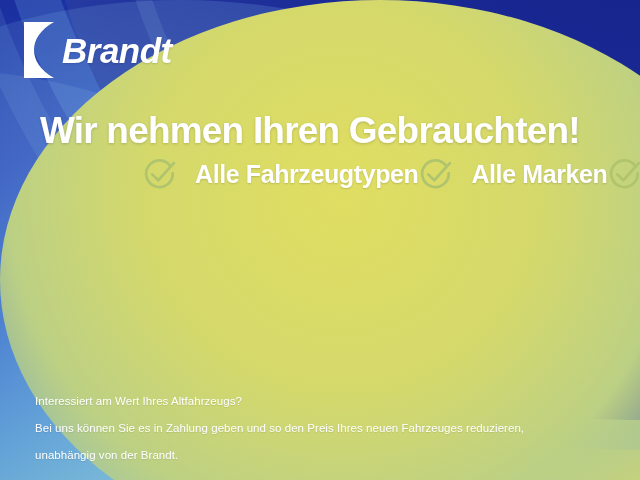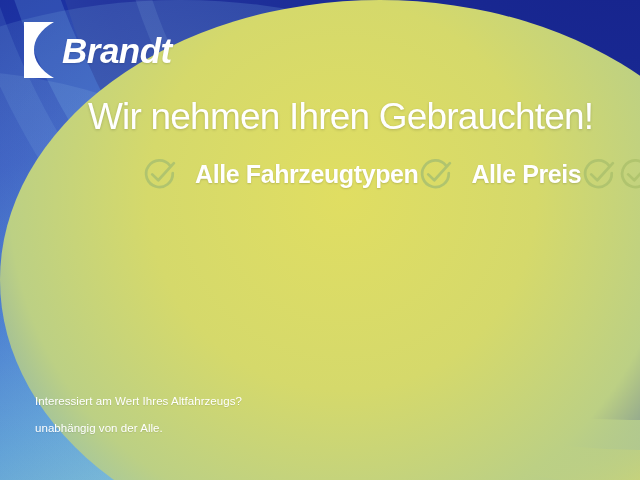--- a/index.html
+++ b/index.html
@@ -156,29 +156,28 @@
     letter-spacing: -0.5px;
     line-height: 1;
     white-space: nowrap;
     text-shadow: 0 1px 2px rgba(0,0,0,0.14);
   }
 
   
   .headline {
     position: absolute;
     left: 40px;
-    top: 98px;
+    top: 112px;
     color: #ffffff;
     font-size: 37px;
-    font-weight: normal;
+    font-weight: bold;
     letter-spacing: -0.8px;
     line-height: 1;
     white-space: nowrap;
     text-shadow: 0 1px 3px rgba(0,0,0,0.18);
-    margin-left: 48px;
   }
 
   
   .features {
     position: absolute;
     left: 142px;
     top: 156px;
     display: flex;
     flex-direction: row;
   }
@@ -254,21 +253,21 @@
           <path d="M11.8 20.4 L18.2 26.6 L34.6 8.6" fill="none" stroke="#b0c46e" stroke-width="2.9" stroke-linecap="round" stroke-linejoin="round"></path>
         </svg>
         <span class="feature-label">Alle Fahrzeugtypen</span>
       </div>
 
       <div class="feature-row">
         <svg class="check-icon" viewBox="0 0 40 40" aria-hidden="true">
           <path d="M30.5 11.2 A14 14 0 1 0 33.4 19.2" fill="none" stroke="#b0c46e" stroke-width="2.9" stroke-linecap="round"></path>
           <path d="M11.8 20.4 L18.2 26.6 L34.6 8.6" fill="none" stroke="#b0c46e" stroke-width="2.9" stroke-linecap="round" stroke-linejoin="round"></path>
         </svg>
-        <span class="feature-label">Alle Preis</span>
+        <span class="feature-label">Alle Marken</span>
       </div>
 
       <div class="feature-row">
         <svg class="check-icon" viewBox="0 0 40 40" aria-hidden="true">
           <path d="M30.5 11.2 A14 14 0 1 0 33.4 19.2" fill="none" stroke="#b0c46e" stroke-width="2.9" stroke-linecap="round"></path>
           <path d="M11.8 20.4 L18.2 26.6 L34.6 8.6" fill="none" stroke="#b0c46e" stroke-width="2.9" stroke-linecap="round" stroke-linejoin="round"></path>
         </svg>
       </div>
 
       <div class="feature-row">
@@ -276,17 +275,18 @@
           <path d="M30.5 11.2 A14 14 0 1 0 33.4 19.2" fill="none" stroke="#b0c46e" stroke-width="2.9" stroke-linecap="round"></path>
           <path d="M11.8 20.4 L18.2 26.6 L34.6 8.6" fill="none" stroke="#b0c46e" stroke-width="2.9" stroke-linecap="round" stroke-linejoin="round"></path>
         </svg>
         <span class="feature-label">Jedes Alter</span>
       </div>
 
     </div>
 
     <div class="body-copy">
       <p>Interessiert am Wert Ihres Altfahrzeugs?</p>
-      <p>unabhängig von der Alle.</p>
+      <p>Bei uns können Sie es in Zahlung geben und so den Preis Ihres neuen Fahrzeuges reduzieren,</p>
+      <p>unabhängig von der Brandt.</p>
     </div>
 
   </div>
 </div>
 
 </body></html>

